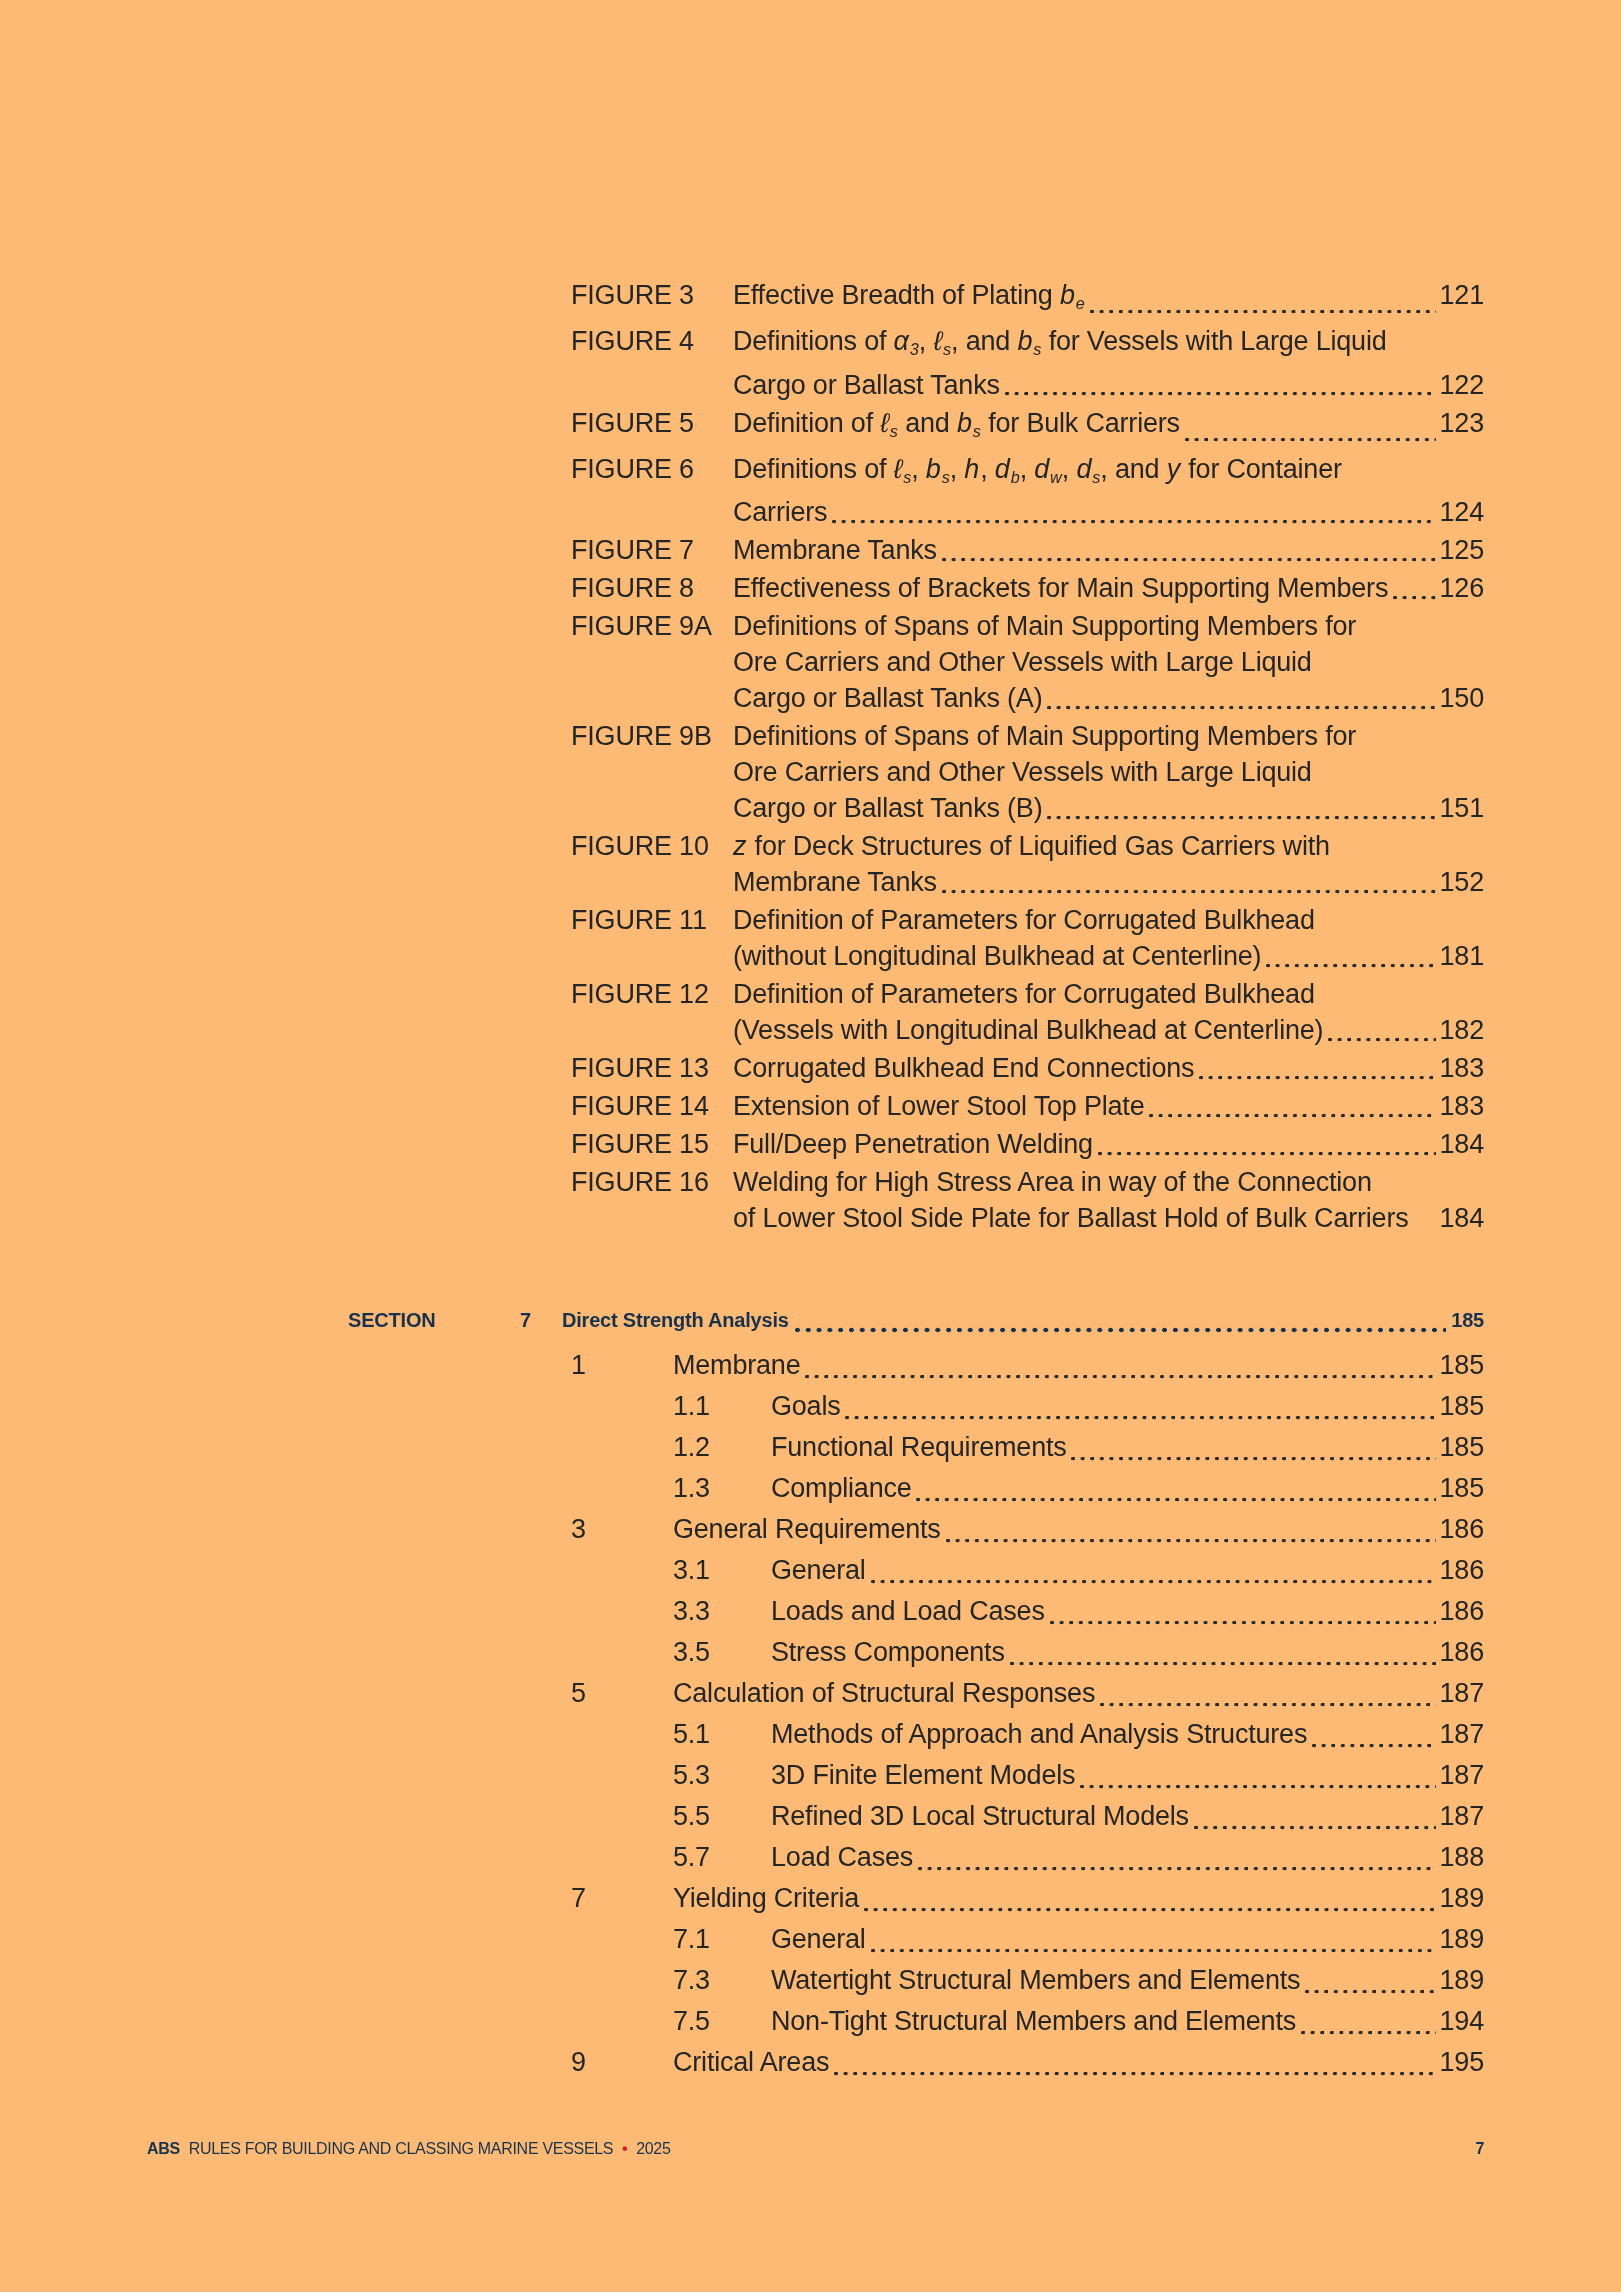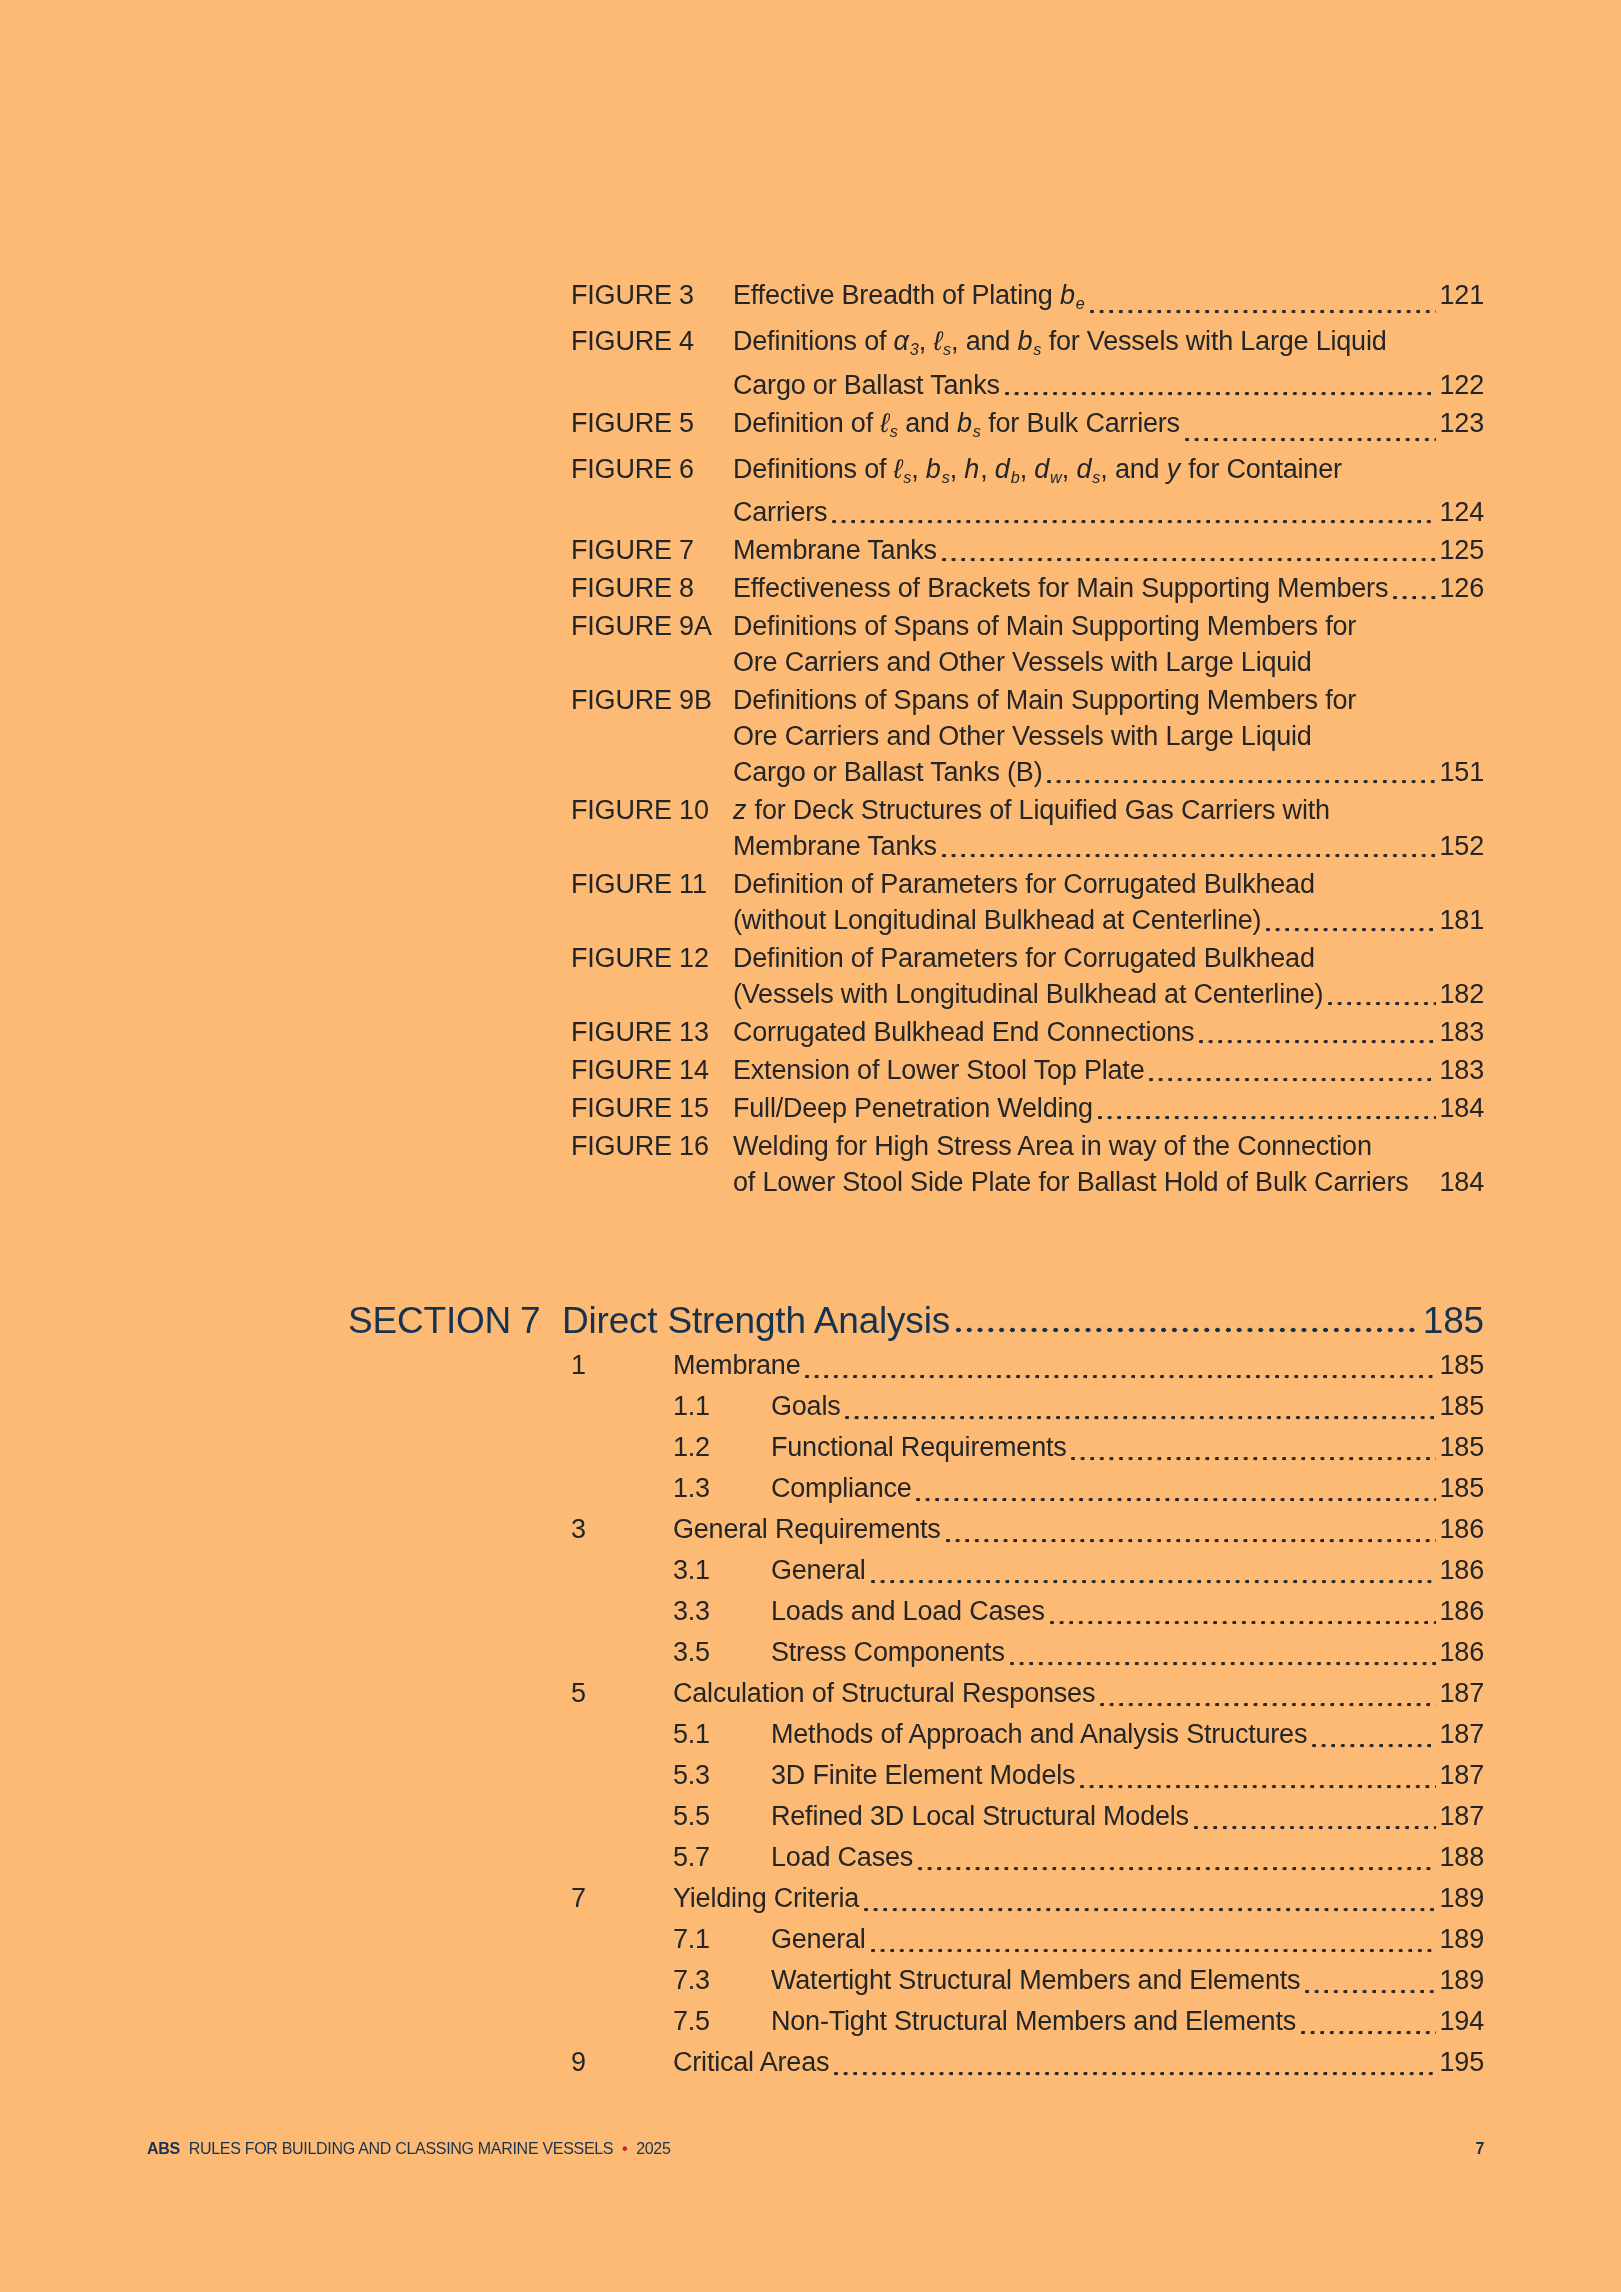--- a/index.html
+++ b/index.html
@@ -28,21 +28,21 @@
     background-image:radial-gradient(circle at 2px 2.5px, #26282a 1.7px, transparent 2px);
     background-size:9.6px 4.9px; background-repeat:repeat-x;
   }
   .leader.hidden { background:none; margin:0; }
   .pagenum { white-space:nowrap; margin-left:1px; }
 
   
   .section-block { position:absolute; left:348px; top:1300px; width:1136px; }
   .sec-header {
     display:flex; align-items:center;
-    font-size:37px; font-weight:normal; color:#16324f;
+    font-size:20px; font-weight:bold; color:#16324f;
     line-height:41px; letter-spacing:-0.2px;
   }
   .sec-kind { flex:0 0 172px; }
   .sec-hnum { flex:0 0 42px; }
   .sec-htitle { white-space:nowrap; }
   .sec-header .leader {
     margin:0 3.9px 7.8px 5.9px; height:5.9px;
     background-image:radial-gradient(circle at 2.4px 2.9px, #16324f 2.2px, transparent 2.5px);
     background-size:10.8px 5.9px;
   }
@@ -146,20 +146,25 @@
 
       <div class="fig-row">
         <div class="fig-label">FIGURE 9A</div>
         <div class="fig-body">
           <div class="fig-line">
             <span class="txt">Definitions of Spans of Main Supporting Members for</span>
           </div>
           <div class="fig-line">
             <span class="txt">Ore Carriers and Other Vessels with Large Liquid</span>
           </div>
+          <div class="fig-line">
+            <span class="txt">Cargo or Ballast Tanks (A)</span>
+            <span class="leader"></span>
+            <span class="pagenum">150</span>
+          </div>
         </div>
       </div>
 
       <div class="fig-row">
         <div class="fig-label">FIGURE 9B</div>
         <div class="fig-body">
           <div class="fig-line">
             <span class="txt">Definitions of Spans of Main Supporting Members for</span>
           </div>
           <div class="fig-line">

